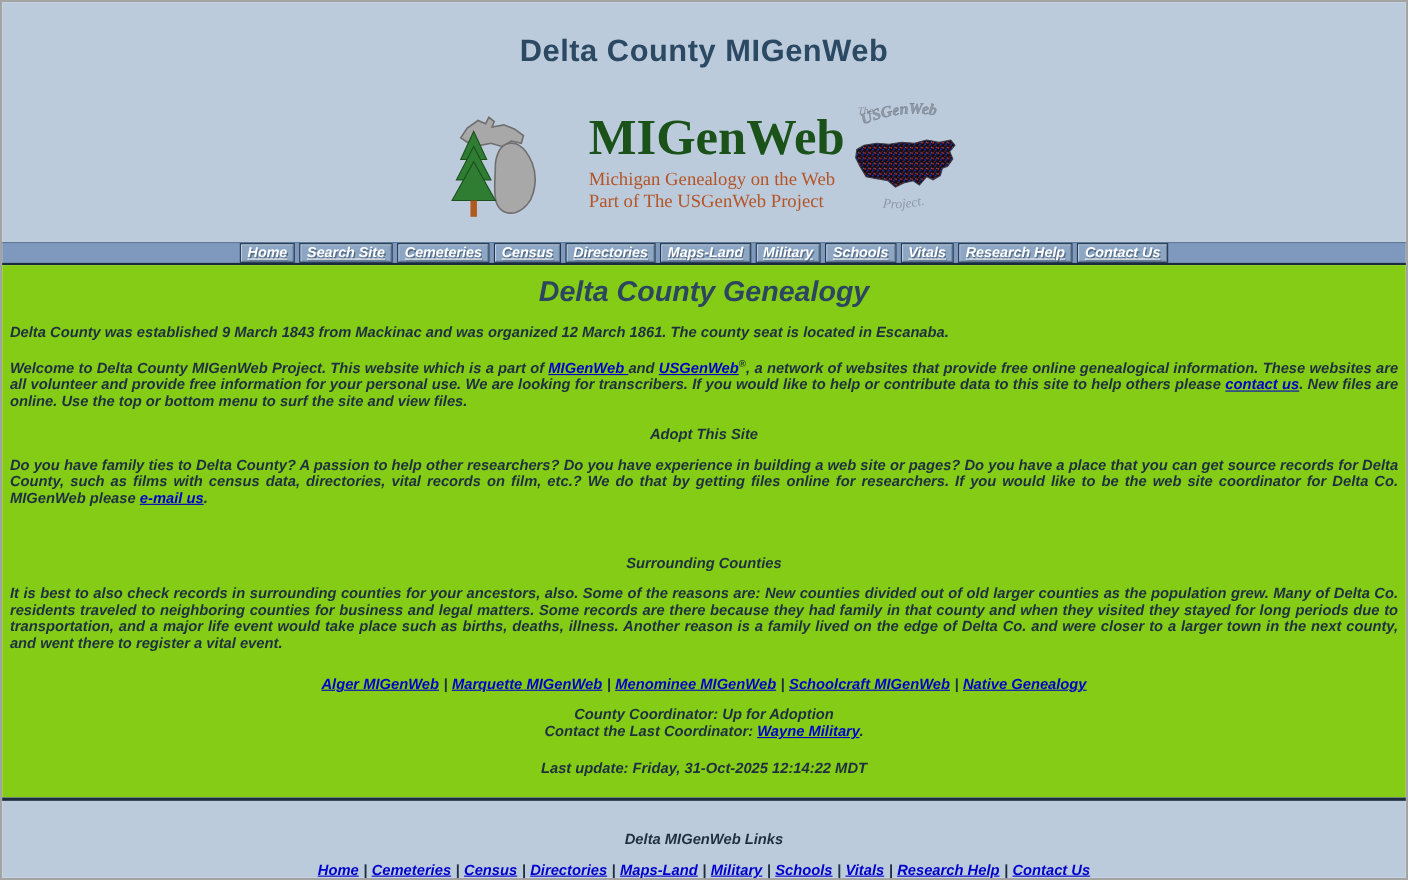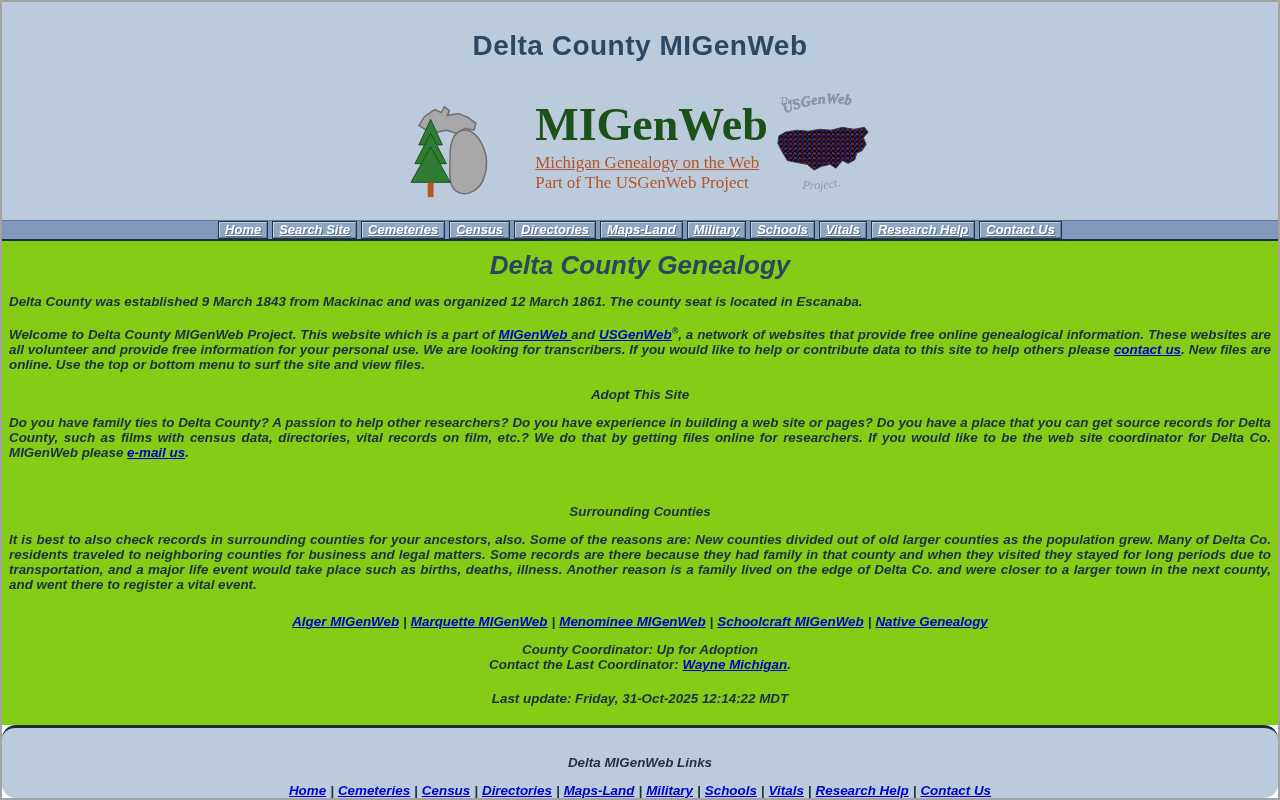--- a/index.html
+++ b/index.html
@@ -38,21 +38,21 @@
     font-size: 46px;
     font-weight: bold;
     color: #1a521a;
     line-height: 1.0;
   }
   .logo-tag {
     font-size: 17px;
     color: #b45528;
     line-height: 1.15;
   }
-  .logo-tag.first { margin-top: 5px; text-decoration: underline; }
+  .logo-tag.first { margin-top: 5px; }
   
   .nav-strip {
     background: #7e99bd;
     border-top: 1px solid #5f7a99;
     border-bottom: 2px solid #1b2c3d;
     height: 21px;
     display: flex;
     justify-content: center;
     align-items: center;
   }
@@ -111,21 +111,20 @@
   
   .footer {
     background: #bccbdb;
     border-top: 3px solid #1b2c3d;
     flex: 1;
     text-align: center;
     font-size: 13.4px;
     font-weight: bold;
     font-style: italic;
     color: #1e3040;
-    border-radius: 14px;
   }
   .footer-title { margin-top: 27px; }
   .footer-links { margin-top: 13px; }
   
   .us-the  { font-family: "Liberation Serif", serif; font-style: italic; font-size: 10px; fill: #8a909a; }
   .us-arc  { font-family: "Liberation Serif", serif; font-weight: bold; font-style: italic; font-size: 15px;
              fill: #9099a6; stroke: #6a7280; stroke-width: 0.3; }
   .us-proj { font-family: "Liberation Serif", serif; font-style: italic; font-size: 13px; fill: #9099a6; }
 </style>
 </head>
@@ -202,21 +201,21 @@
     <p class="p-adopt-h">Adopt This Site</p>
 
     <p class="p-adopt"><span>Do you have family ties to Delta County? A passion to help other researchers? Do you have experience in building a web site or pages? Do you have a place that you can get source records for Delta County, such as films with census data, directories, vital records on film, etc.? We do that by getting files online for researchers. If you would like to be the web site coordinator for Delta Co. MIGenWeb please </span><a>e-mail us</a><span>.</span></p>
 
     <p class="p-surr-h">Surrounding Counties</p>
 
     <p class="p-surr">It is best to also check records in surrounding counties for your ancestors, also. Some of the reasons are: New counties divided out of old larger counties as the population grew. Many of Delta Co. residents traveled to neighboring counties for business and legal matters. Some records are there because they had family in that county and when they visited they stayed for long periods due to transportation, and a major life event would take place such as births, deaths, illness. Another reason is a family lived on the edge of Delta Co. and were closer to a larger town in the next county, and went there to register a vital event.</p>
 
     <p class="p-counties"><a>Alger MIGenWeb</a><span class="sep">|</span><a>Marquette MIGenWeb</a><span class="sep">|</span><a>Menominee MIGenWeb</a><span class="sep">|</span><a>Schoolcraft MIGenWeb</a><span class="sep">|</span><a>Native Genealogy</a></p>
 
-    <p class="p-coord"><span>County Coordinator: Up for Adoption</span><br><span>Contact the Last Coordinator: </span><a>Wayne Michigan</a><span>.</span></p>
+    <p class="p-coord"><span>County Coordinator: Up for Adoption</span><br><span>Contact the Last Coordinator: </span><a>Wayne Military</a><span>.</span></p>
 
     <p class="p-update">Last update: Friday, 31-Oct-2025 12:14:22 MDT</p>
   </div>
 
   <div class="footer">
     <p class="footer-title">Delta MIGenWeb Links</p>
     <p class="footer-links"><a>Home</a><span class="sep">|</span><a>Cemeteries</a><span class="sep">|</span><a>Census</a><span class="sep">|</span><a>Directories</a><span class="sep">|</span><a>Maps-Land</a><span class="sep">|</span><a>Military</a><span class="sep">|</span><a>Schools</a><span class="sep">|</span><a>Vitals</a><span class="sep">|</span><a>Research Help</a><span class="sep">|</span><a>Contact Us</a></p>
   </div>
 
 </div>

